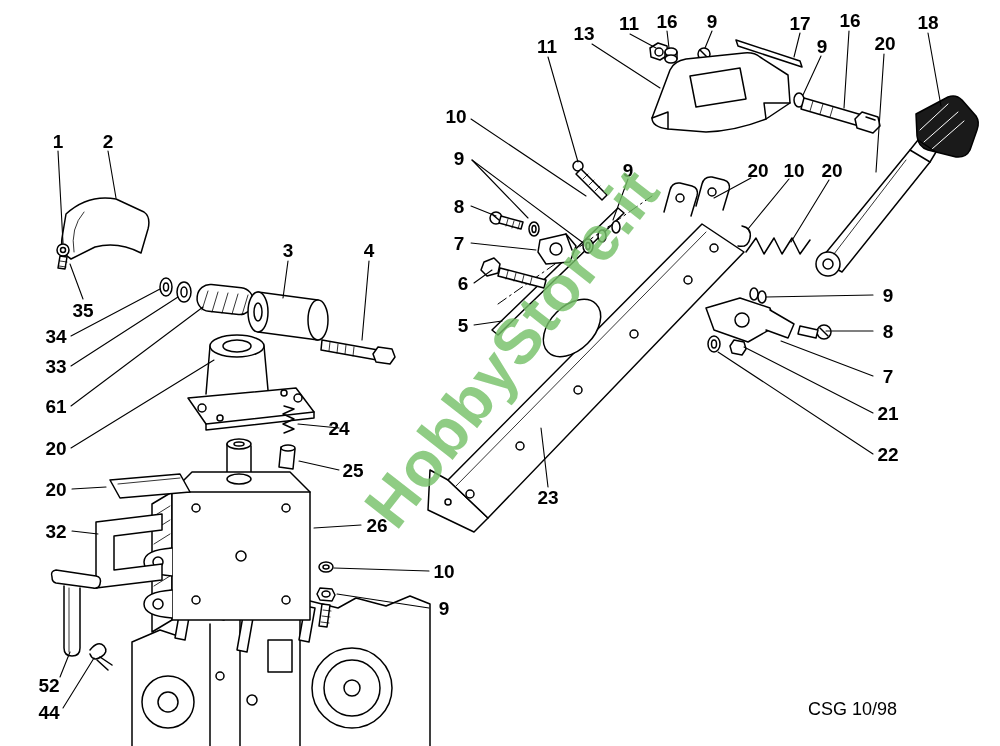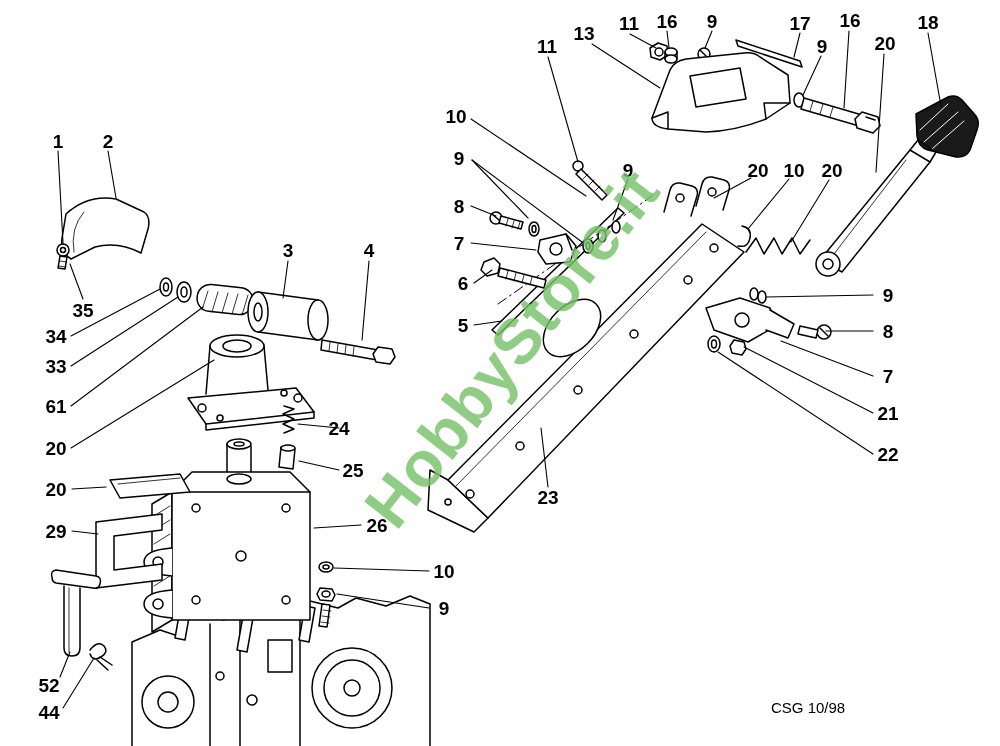--- a/index.html
+++ b/index.html
@@ -12,21 +12,21 @@
     position:absolute;transform:translate(-50%,-50%);
     font-weight:bold;font-size:19px;color:#000;line-height:1;user-select:none;
   }
   .watermark{
     position:absolute;left:512px;top:348px;
     transform:translate(-50%,-50%) rotate(-52deg);
     font-size:64px;font-weight:bold;letter-spacing:1px;white-space:nowrap;
     color:rgba(118,193,105,0.82);
   }
   .footer-note{
-    position:absolute;left:771px;top:699px;font-size:15px;color:#000;
+    position:absolute;left:808px;top:699px;font-size:18px;color:#000;
   }
 </style>
 </head>
 <body>
 
 <div class="stage">
 
 <svg width="1000" height="746" viewBox="0 0 1000 746">
 <g stroke="#000" fill="none" stroke-width="1.5" stroke-linejoin="round" stroke-linecap="round">
 
@@ -328,21 +328,21 @@
 </svg>
 
 <div class="part-label" style="left:58px;top:141px">1</div>
 <div class="part-label" style="left:108px;top:141px">2</div>
 <div class="part-label" style="left:83px;top:310px">35</div>
 <div class="part-label" style="left:56px;top:336px">34</div>
 <div class="part-label" style="left:56px;top:366px">33</div>
 <div class="part-label" style="left:56px;top:406px">61</div>
 <div class="part-label" style="left:56px;top:448px">20</div>
 <div class="part-label" style="left:56px;top:489px">20</div>
-<div class="part-label" style="left:56px;top:531px">29</div>
+<div class="part-label" style="left:56px;top:531px">32</div>
 <div class="part-label" style="left:49px;top:685px">52</div>
 <div class="part-label" style="left:49px;top:712px">44</div>
 <div class="part-label" style="left:288px;top:250px">3</div>
 <div class="part-label" style="left:369px;top:250px">4</div>
 <div class="part-label" style="left:339px;top:428px">24</div>
 <div class="part-label" style="left:353px;top:470px">25</div>
 <div class="part-label" style="left:377px;top:525px">26</div>
 <div class="part-label" style="left:444px;top:571px">10</div>
 <div class="part-label" style="left:444px;top:608px">9</div>
 <div class="part-label" style="left:456px;top:116px">10</div>

